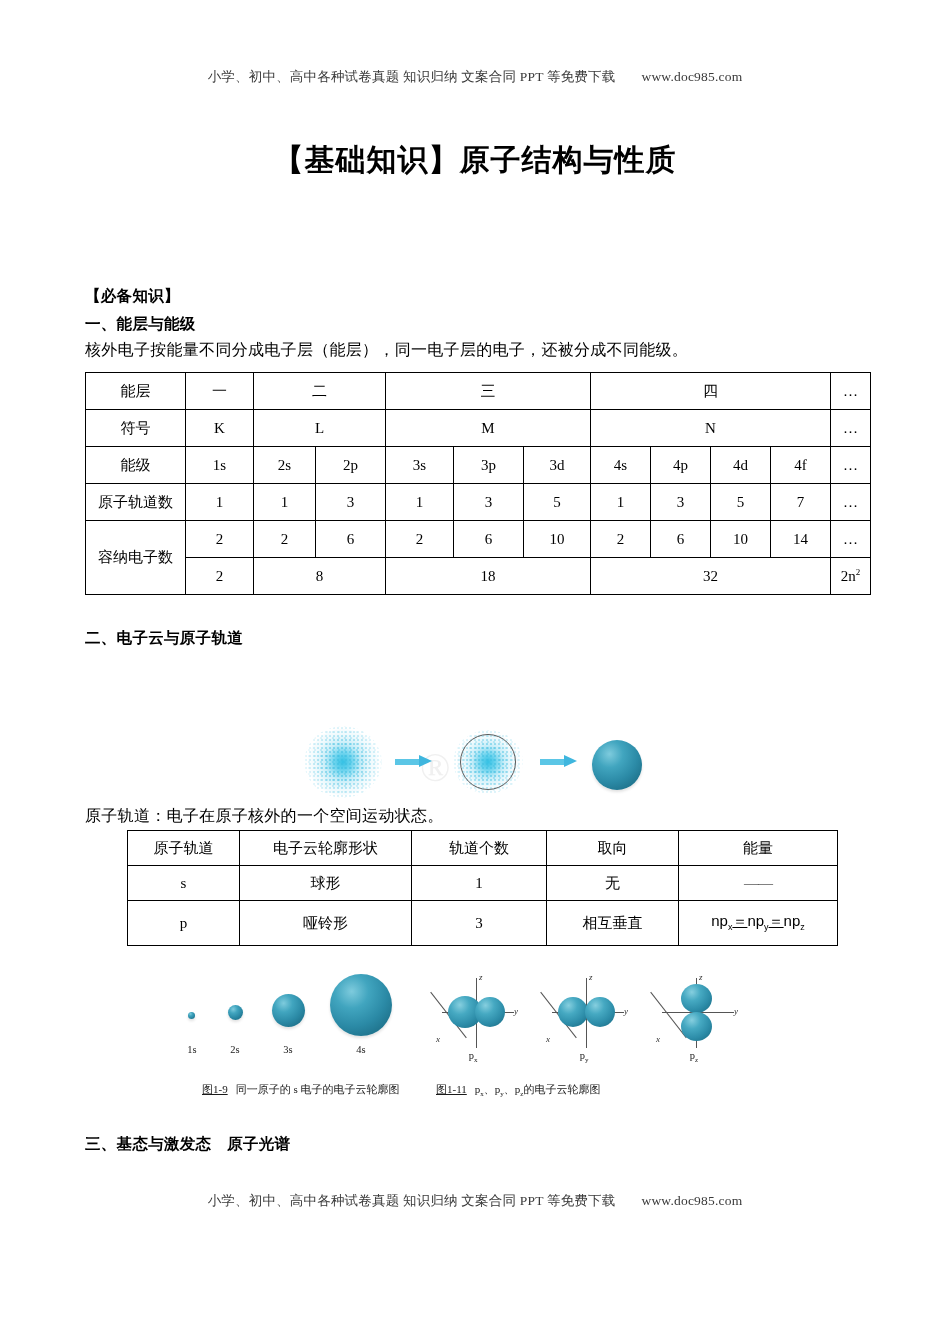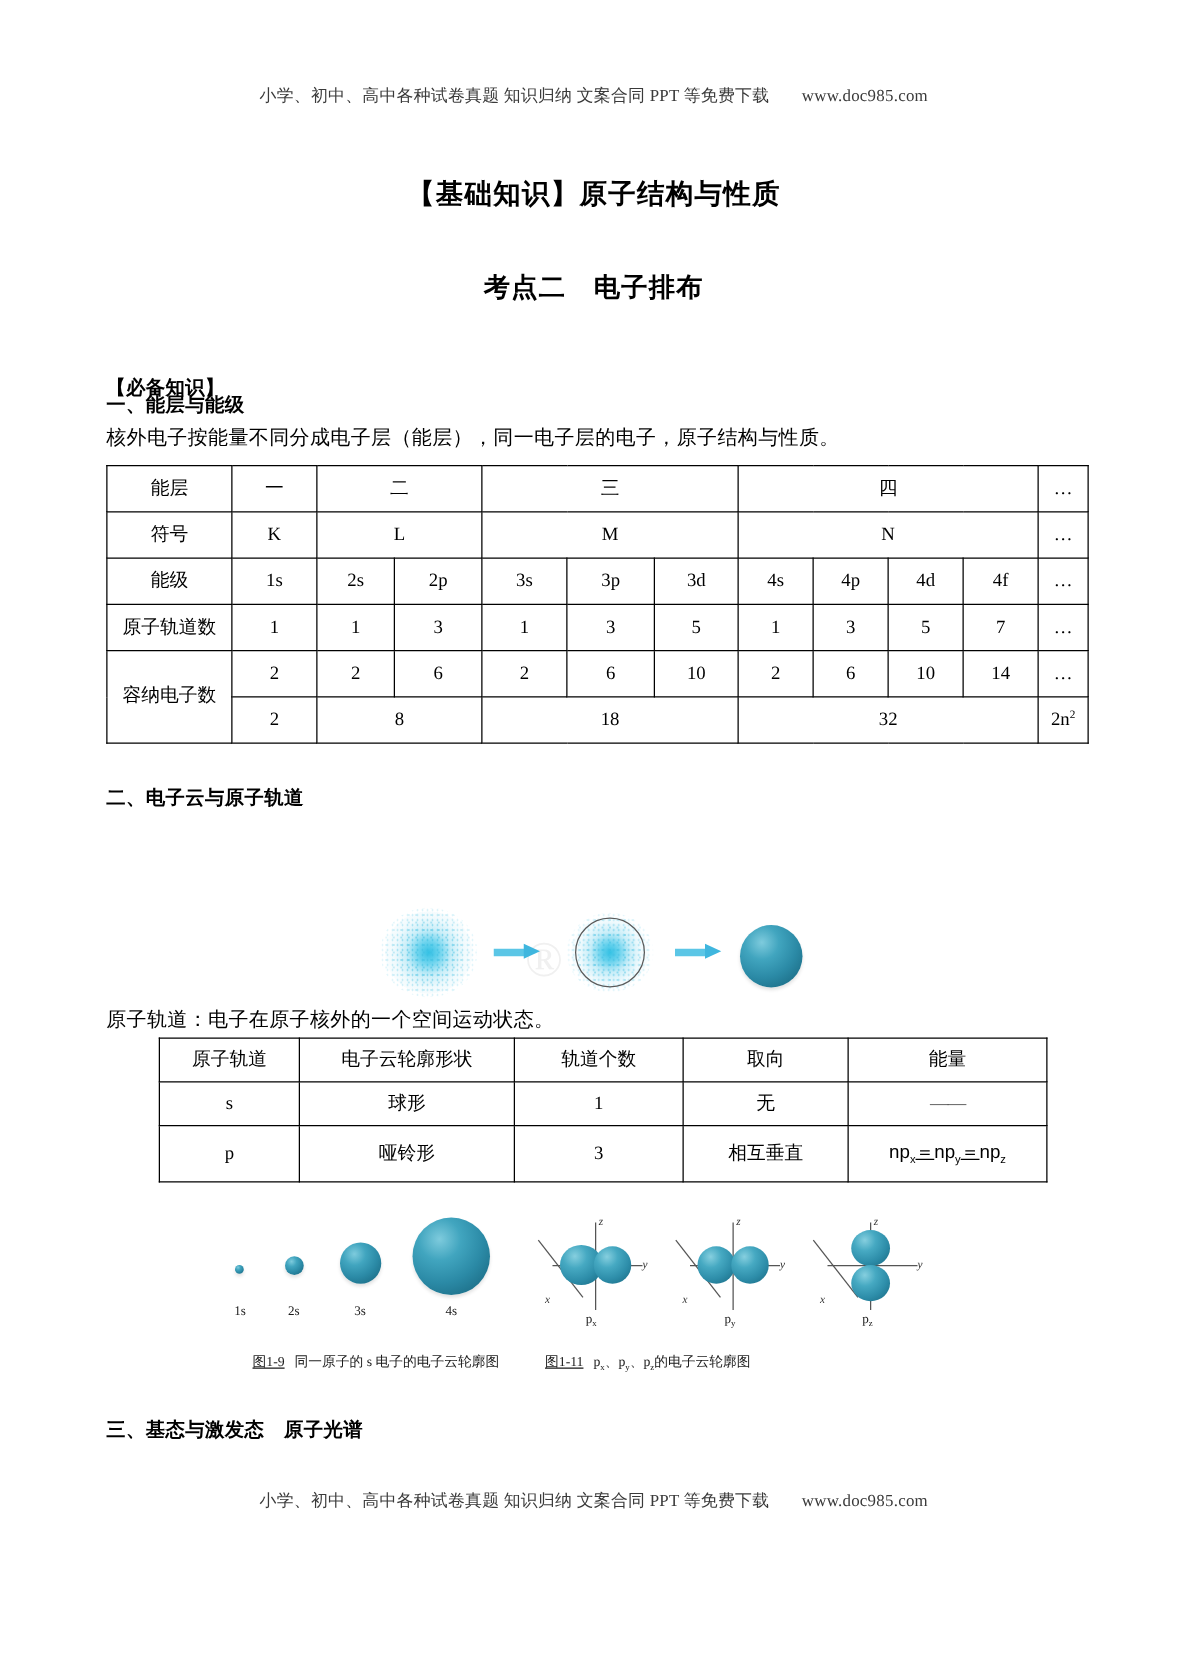--- a/index.html
+++ b/index.html
@@ -45,21 +45,21 @@
   }
   .hf-url { margin-left: 26px; }
 
   
   .doc-title {
     position: absolute;
     top: 140px;
     left: 0;
     width: 950px;
     text-align: center;
-    font-size: 22px;
+    font-size: 30px;
     font-weight: bold;
     font-family: "Liberation Sans", "DejaVu Sans", sans-serif;
     letter-spacing: 1px;
   }
   .sub-title {
     position: absolute;
     top: 216px;
     left: 0;
     width: 950px;
     text-align: center;
@@ -235,25 +235,24 @@
 </head>
 <body>
 
 <div class="page">
 
   <div class="header-line">
     <span>小学、初中、高中各种试卷真题 知识归纳 文案合同 PPT 等免费下载</span><span class="hf-url">www.doc985.com</span>
   </div>
 
   <div class="doc-title">【基础知识】原子结构与性质</div>
-  <div class="sub-title">考点二　电子排布</div>
-
-  <div class="blk bold-head" style="top:300px;text-align:right;">【必备知识】</div>
+
+  <div class="blk bold-head" style="top:286px;text-align:right;">【必备知识】</div>
   <div class="blk bold-head" style="top:314px;">一、能层与能级</div>
-  <div class="blk body-txt" style="top:340px;">核外电子按能量不同分成电子层（能层），同一电子层的电子，原子结构与性质。</div>
+  <div class="blk body-txt" style="top:340px;">核外电子按能量不同分成电子层（能层），同一电子层的电子，还被分成不同能级。</div>
 
   <table class="grid" id="tbl-energy">
     <colgroup>
       <col style="width:100px">
       <col style="width:68px">
       <col style="width:62px">
         <col style="width:70px">
       <col style="width:68px">
         <col style="width:70px">
         <col style="width:67px">

